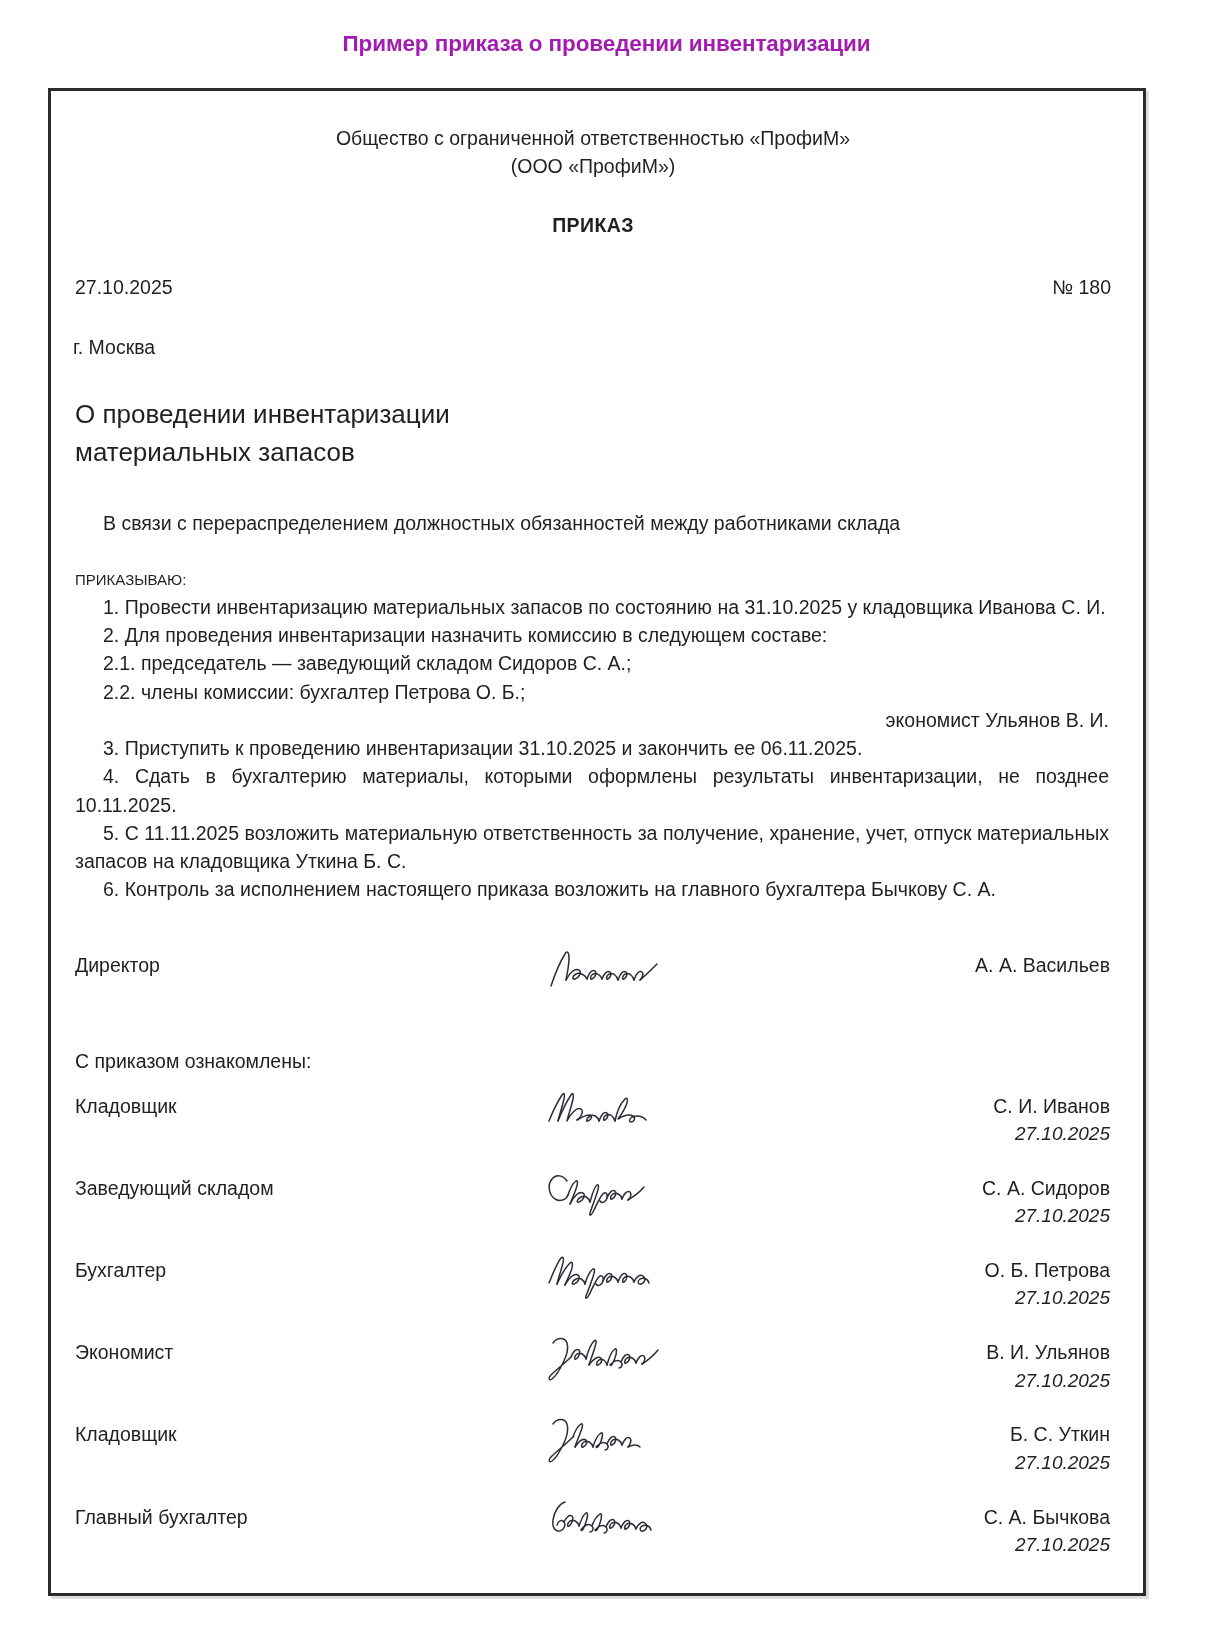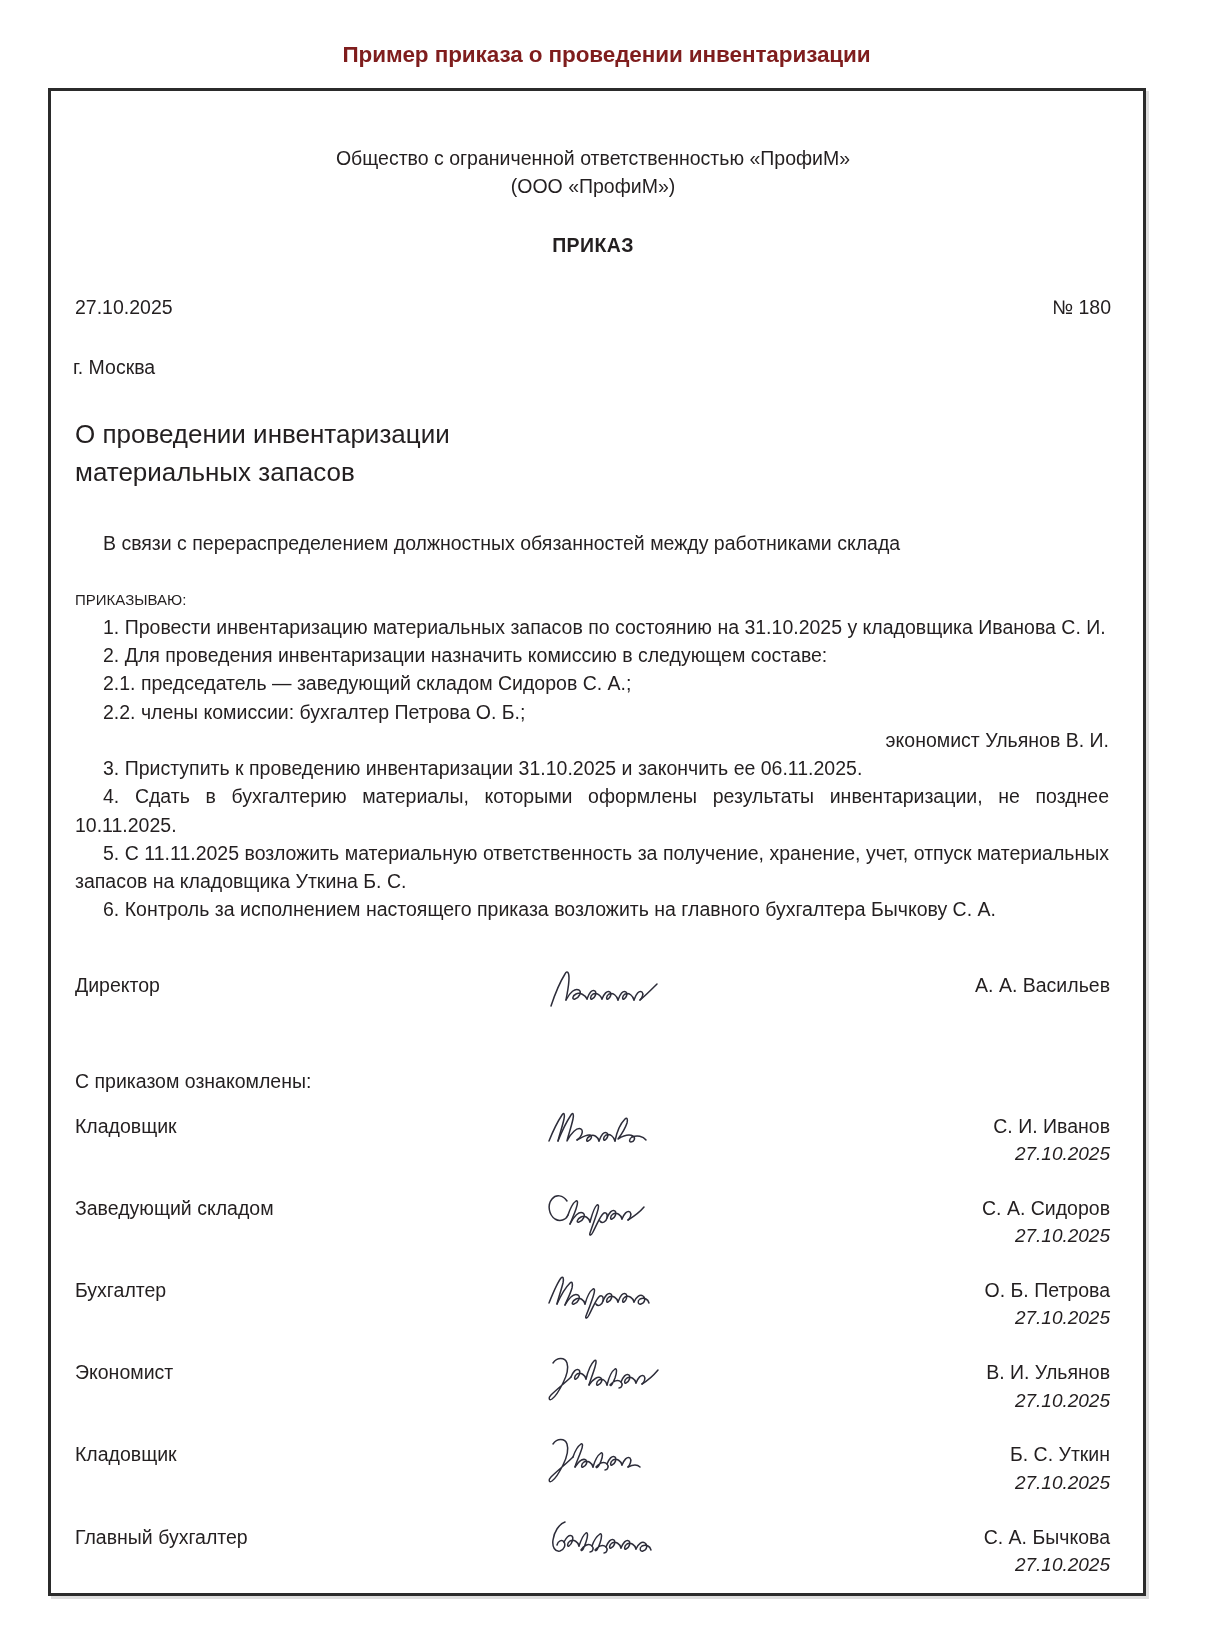--- a/index.html
+++ b/index.html
@@ -18,23 +18,23 @@
   .page {
     position: relative;
     width: 1207px;
     height: 1630px;
     overflow: hidden;
   }
   .doc-title {
     text-align: center;
     font-size: 22.5px;
     font-weight: bold;
-    color: #7f1d1d;
+    color: #a21caf;
     letter-spacing: -0.1px;
-    padding-top: 41px;
+    padding-top: 30px;
     line-height: 1.2;
     margin-left: 6px;
   }
   .sheet {
     position: absolute;
     left: 48px;
     top: 88px;
     width: 1098px;
     height: 1508px;
     background: #ffffff;
@@ -48,21 +48,21 @@
     top: 0;
     right: 0;
     bottom: 0;
     padding: 34px 30px 0 22px;
     box-sizing: border-box;
   }
   .org-block {
     text-align: center;
     font-size: 19.5px;
     line-height: 1.42;
-    margin-top: 20px;
+    margin-top: 0;
   }
   .order-word {
     text-align: center;
     font-weight: bold;
     font-size: 19.5px;
     margin-top: 34px;
     letter-spacing: 0.4px;
   }
   .meta-row {
     display: flex;

